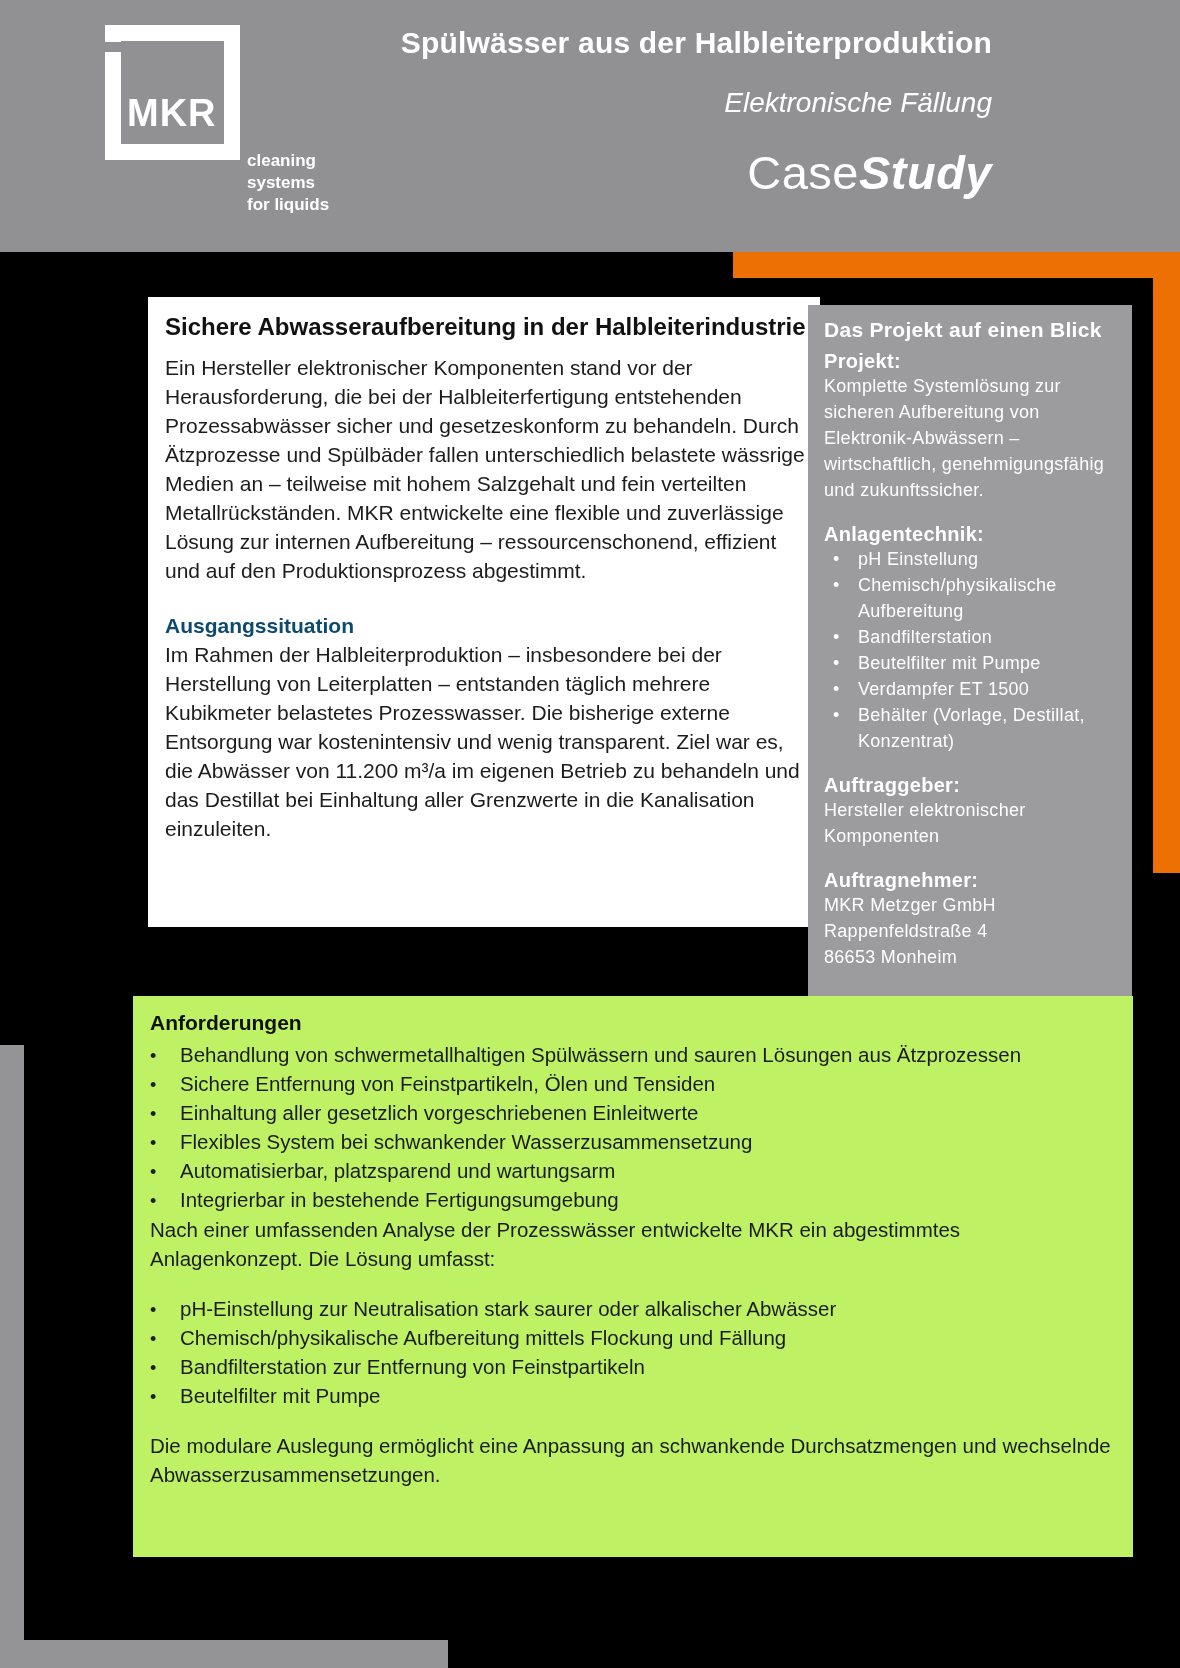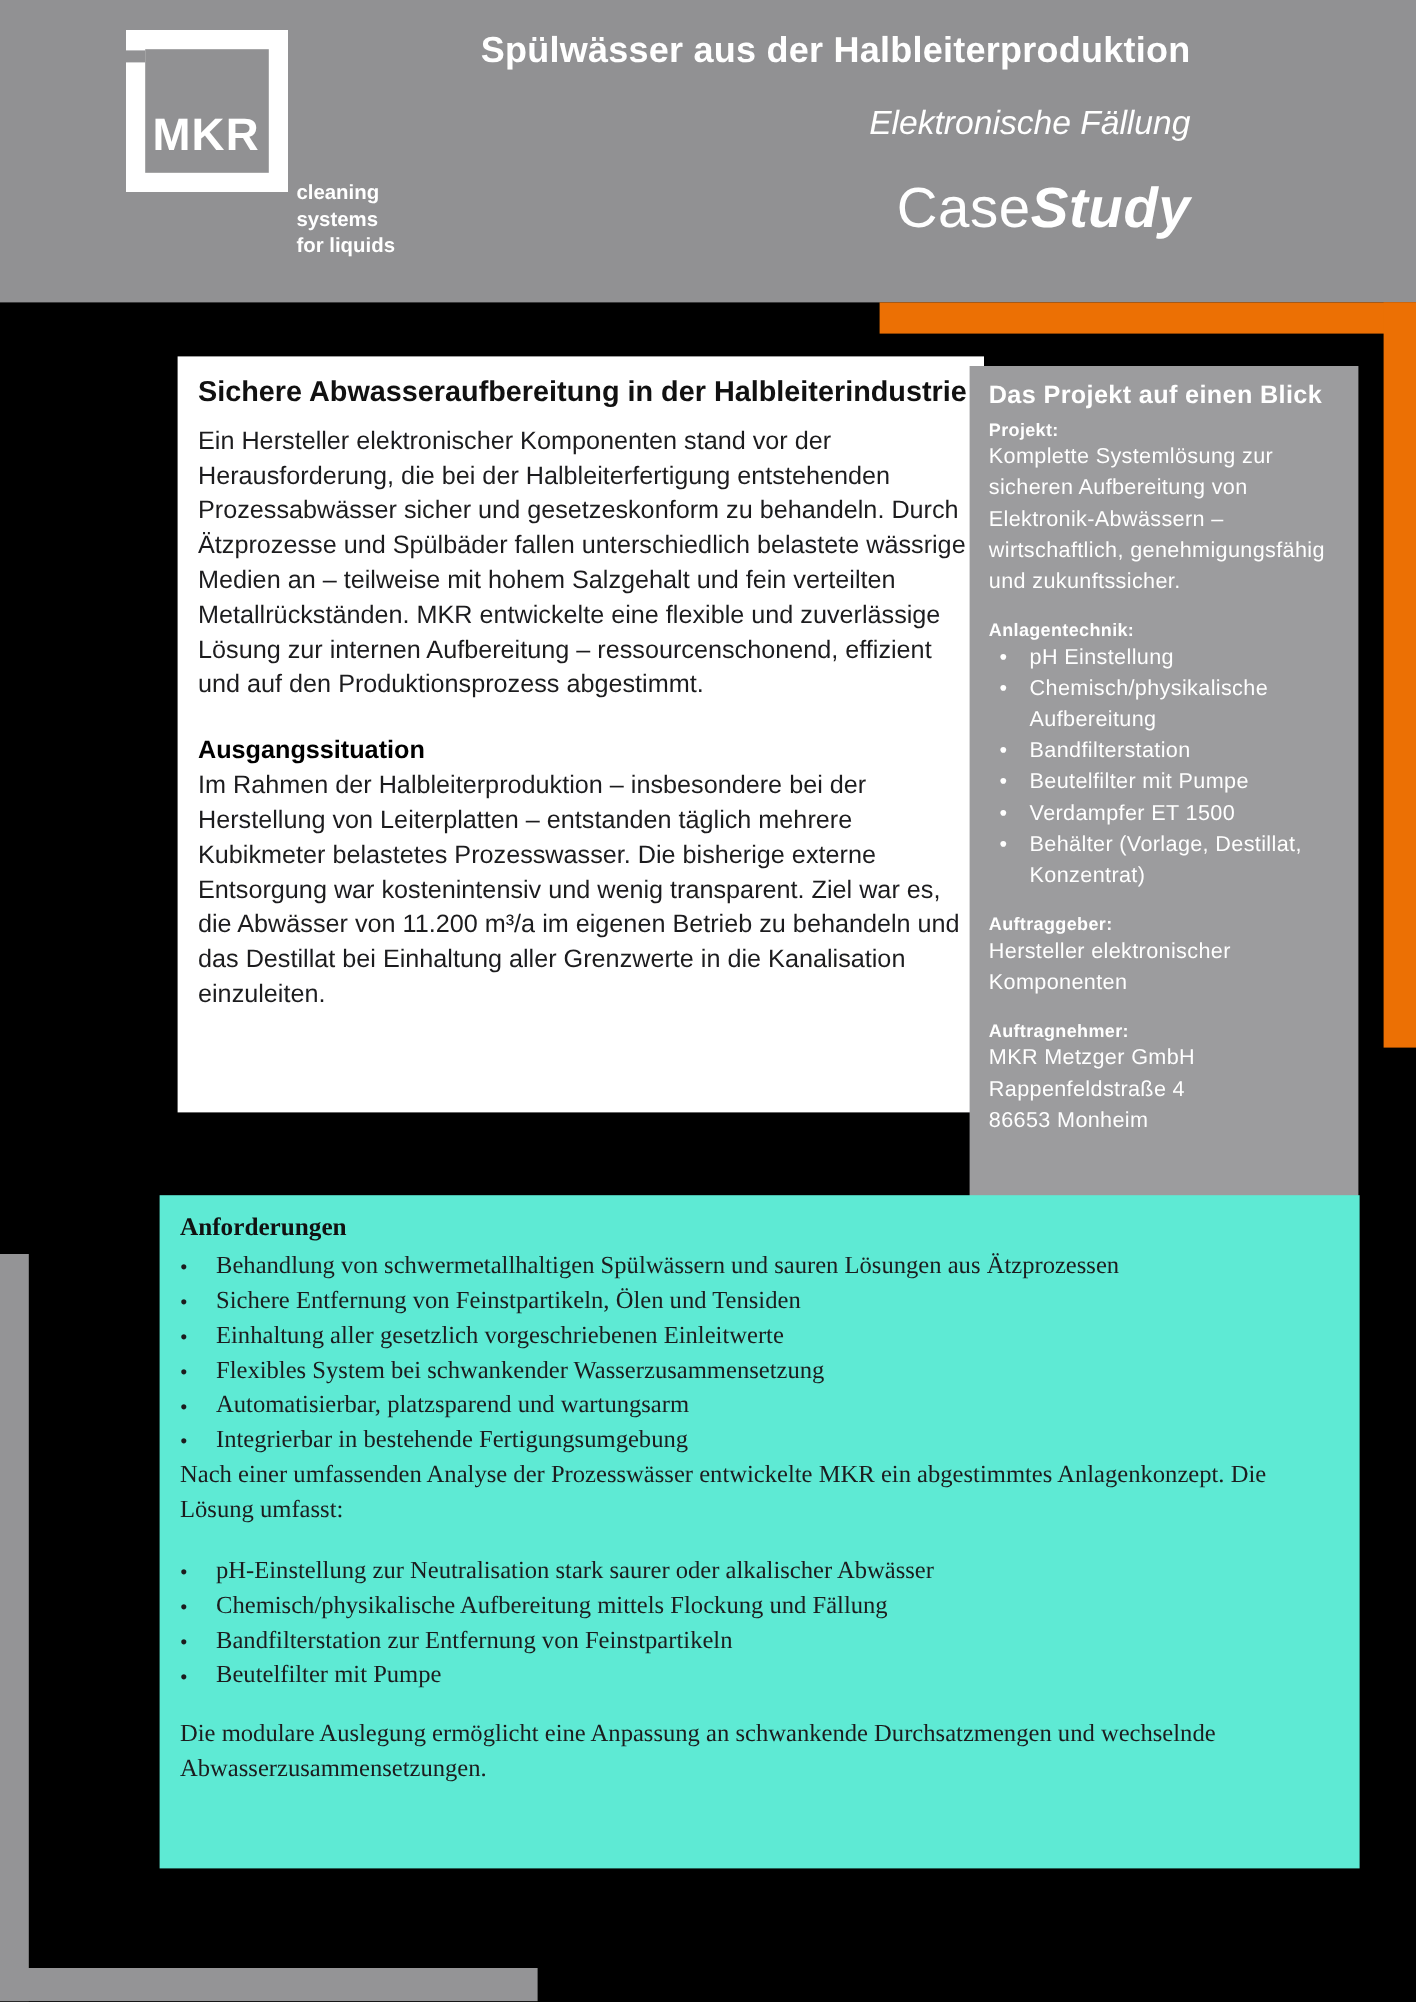--- a/index.html
+++ b/index.html
@@ -20,34 +20,34 @@
   .cs-regular{font-weight:normal;}
   .cs-bold{font-weight:bold;font-style:italic;}
   
   .orange-bar{position:absolute;left:733px;top:252px;width:447px;height:26px;background:#EC7004;}
   .orange-strip{position:absolute;left:1153px;top:252px;width:27px;height:621px;background:#EC7004;}
   
   .box-upper{position:absolute;left:148px;top:297px;width:672px;height:630px;background:#fff;
     box-sizing:border-box;padding:14px 14px 0 17px;overflow:hidden;}
   .box-upper h1{margin:0 0 10px 0;font-size:24px;line-height:32px;font-weight:bold;color:#111;}
   .box-upper p{margin:0;font-size:21px;line-height:29px;}
-  .box-upper h2{margin:26px 0 0 0;font-size:21px;line-height:29px;font-weight:bold;color:#000000;}
+  .box-upper h2{margin:26px 0 0 0;font-size:21px;line-height:29px;font-weight:bold;color:#0c4a6e;}
   
   .sidebar{position:absolute;left:808px;top:305px;width:324px;height:695px;background:#9c9c9e;
     box-sizing:border-box;padding:13px 16px 0 16px;color:#fff;overflow:hidden;letter-spacing:.3px;}
   .sb-heading{font-size:21px;font-weight:bold;margin-bottom:8px;}
-  .sb-label{font-size:15px;font-weight:bold;margin-top:20px;}
+  .sb-label{font-size:20px;font-weight:bold;margin-top:20px;}
   .sb-text{font-size:18px;line-height:26px;}
   .sb-list{list-style:none;margin:0;padding:0;font-size:18px;line-height:26px;}
   .sb-list li{display:flex;}
   .sb-list li::before{content:"\2022";flex:0 0 34px;padding-left:9px;box-sizing:border-box;}
   .sb-list li span{flex:1;}
   
-  .box-lower{position:absolute;left:133px;top:996px;width:1000px;height:561px;background:#5eead4;
-    box-sizing:border-box;padding:12px 20px 0 17px;overflow:hidden;font-family:Liberation Serif, serif;}
+  .box-lower{position:absolute;left:133px;top:996px;width:1000px;height:561px;background:#bef264;
+    box-sizing:border-box;padding:12px 20px 0 17px;overflow:hidden;}
   .box-lower h2{margin:0 0 4px 0;font-size:21px;line-height:29px;font-weight:bold;color:#111;}
   .box-lower h2.spaced{margin-top:32px;}
   .box-lower p{margin:0;font-size:20.5px;line-height:29px;}
   .bl-list{list-style:none;margin:0;padding:0;font-size:20.5px;line-height:28px;}
   .bl-list li{display:flex;}
   .bl-list li::before{content:"\2022";flex:0 0 30px;font-size:18px;padding-top:1px;}
   .bl-list li span{flex:1;}
   .gap20{height:20px;}
   .gap22{height:22px;}
   

